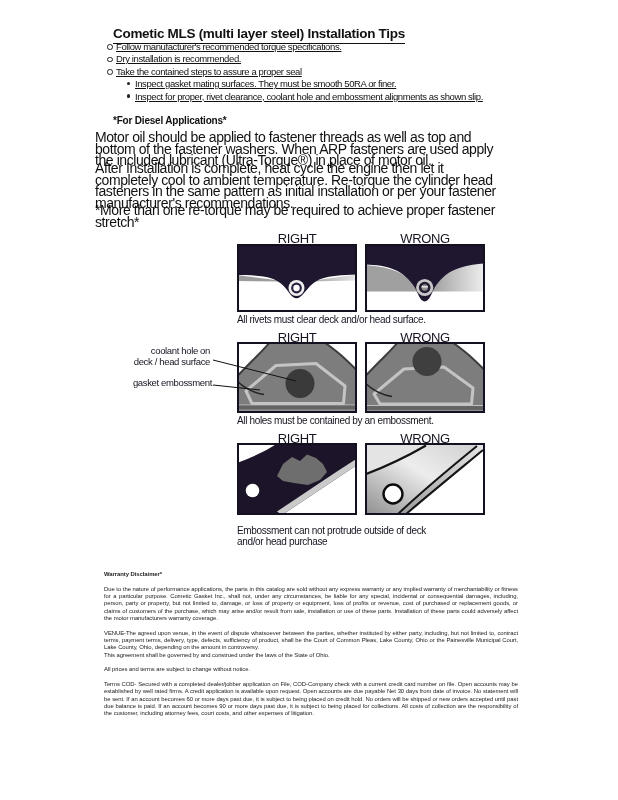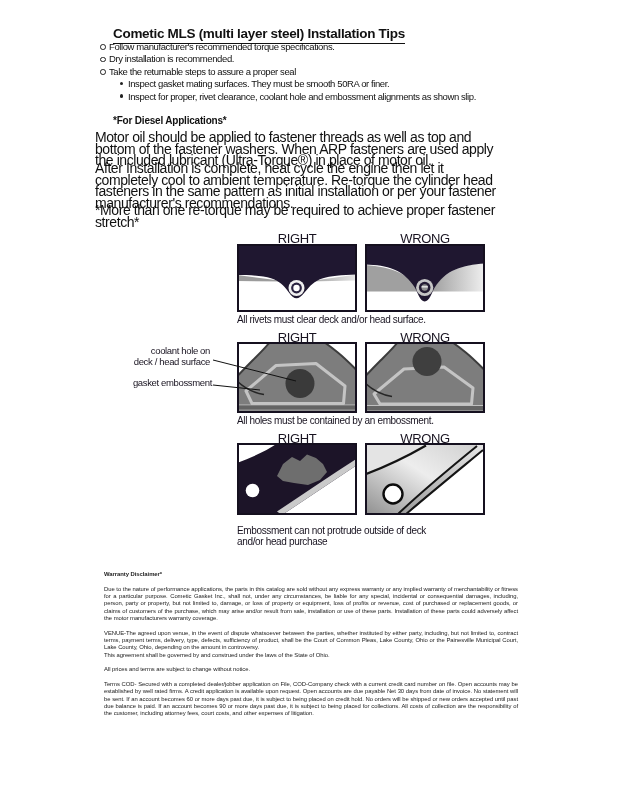--- a/index.html
+++ b/index.html
@@ -7,21 +7,21 @@
     position:relative;width:618px;height:716px;background:#ffffff;overflow:hidden;
     font-family:"Liberation Sans","DejaVu Sans",sans-serif;color:#111111;
   }
   .abs{position:absolute;}
   
   .title{
     left:113px;top:26px;font-size:13.5px;font-weight:bold;letter-spacing:-0.3px;
     border-bottom:1.6px solid #111;padding-bottom:2px;white-space:nowrap;
   }
   
-  .bullets{left:99px;top:41px;font-size:9.5px;letter-spacing:-0.4px;}
+  .bullets{left:106px;top:41px;font-size:9.5px;letter-spacing:-0.4px;text-decoration:underline;}
   .b-row{display:flex;align-items:flex-start;height:12.4px;white-space:nowrap;}
   .b-row .mk{width:10px;flex:0 0 10px;position:relative;}
   .ring{position:absolute;left:1px;top:3.2px;width:3.6px;height:3.6px;border:0.9px solid #222;border-radius:50%;}
   .dot{position:absolute;left:2px;top:3.6px;width:3.4px;height:3.4px;background:#222;border-radius:50%;}
   .b-sub{margin-left:19px;}
   
   .diesel-h{left:113px;top:115px;font-size:10px;font-weight:bold;letter-spacing:-0.2px;white-space:nowrap;}
   .para{left:95px;font-size:14px;line-height:11.7px;letter-spacing:-0.42px;width:402px;}
   
   .diag{left:100px;top:230px;width:450px;height:315px;}
@@ -55,21 +55,21 @@
     <div class="b-row">
       <span class="mk">
           <span class="ring"></span>
         </span>
       <span>Dry installation is recommended.</span>
     </div>
     <div class="b-row">
       <span class="mk">
           <span class="ring"></span>
         </span>
-      <span>Take the returnable steps to assure a proper seal</span>
+      <span>Take the contained steps to assure a proper seal</span>
     </div>
     <div class="b-row b-sub">
       <span class="mk">
           <span class="dot"></span>
         </span>
       <span>Inspect gasket mating surfaces.  They must be smooth 50RA or finer.</span>
     </div>
     <div class="b-row b-sub">
       <span class="mk">
           <span class="dot"></span>

